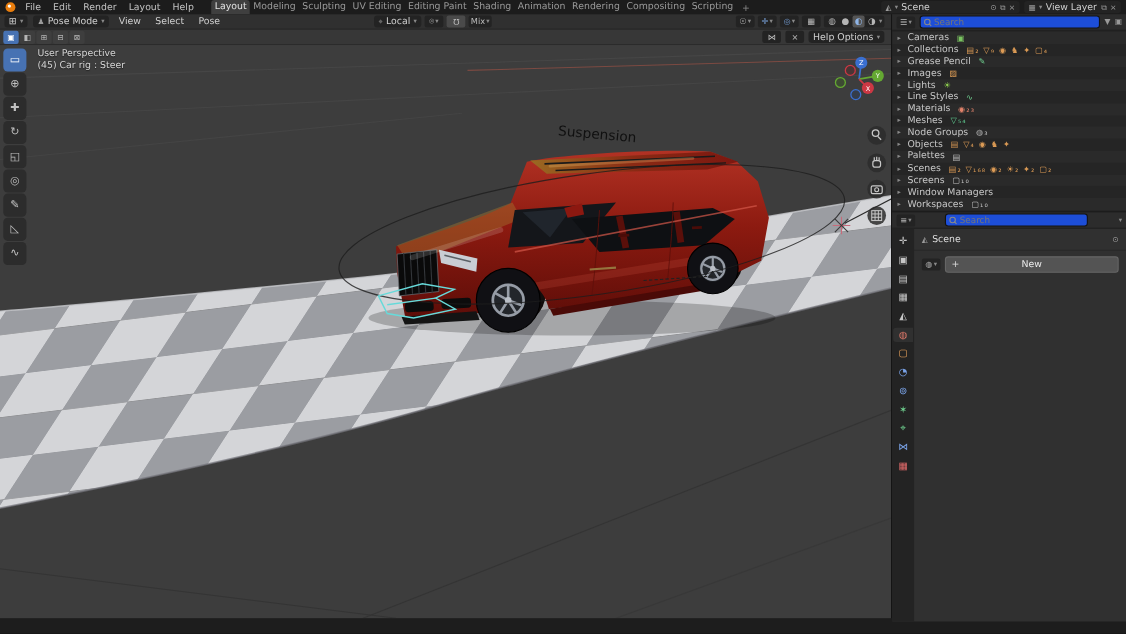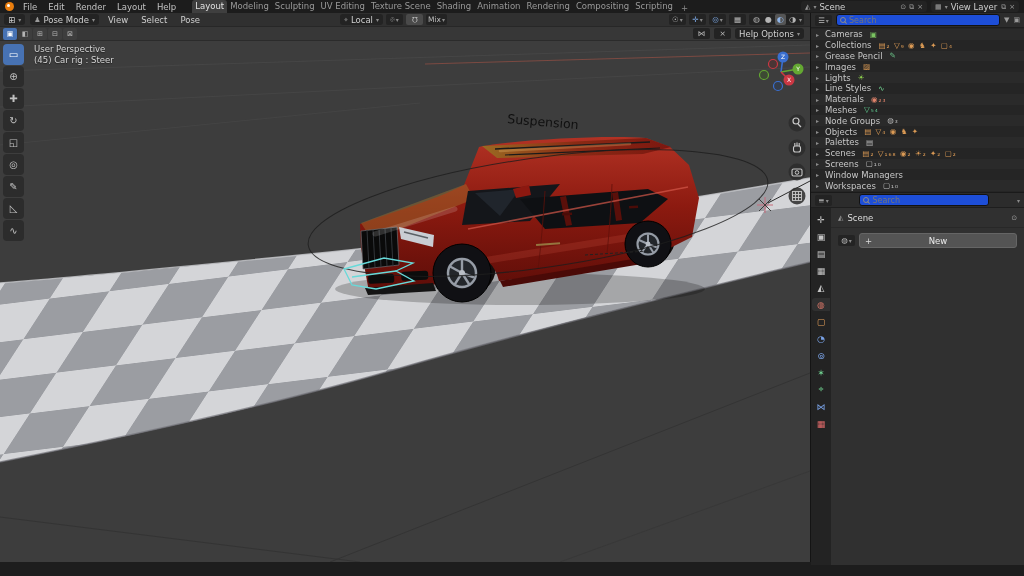--- a/index.html
+++ b/index.html
@@ -89,21 +89,21 @@
     <span class="menu-item">File</span>
       <span class="menu-item">Edit</span>
       <span class="menu-item">Render</span>
       <span class="menu-item">Layout</span>
       <span class="menu-item">Help</span>
     <div class="tabs">
       <span class="tab active">Layout</span>
         <span class="tab">Modeling</span>
         <span class="tab">Sculpting</span>
         <span class="tab">UV Editing</span>
-        <span class="tab">Texture Scene</span>
+        <span class="tab">Editing Paint</span>
         <span class="tab">Shading</span>
         <span class="tab">Animation</span>
         <span class="tab">Rendering</span>
         <span class="tab">Compositing</span>
         <span class="tab">Scripting</span>
       <span class="tab-add">+</span>
     </div>
     <div class="tb-right">
       <div class="wdg" style="width:118px;">
         <span class="wicon">◭</span>

